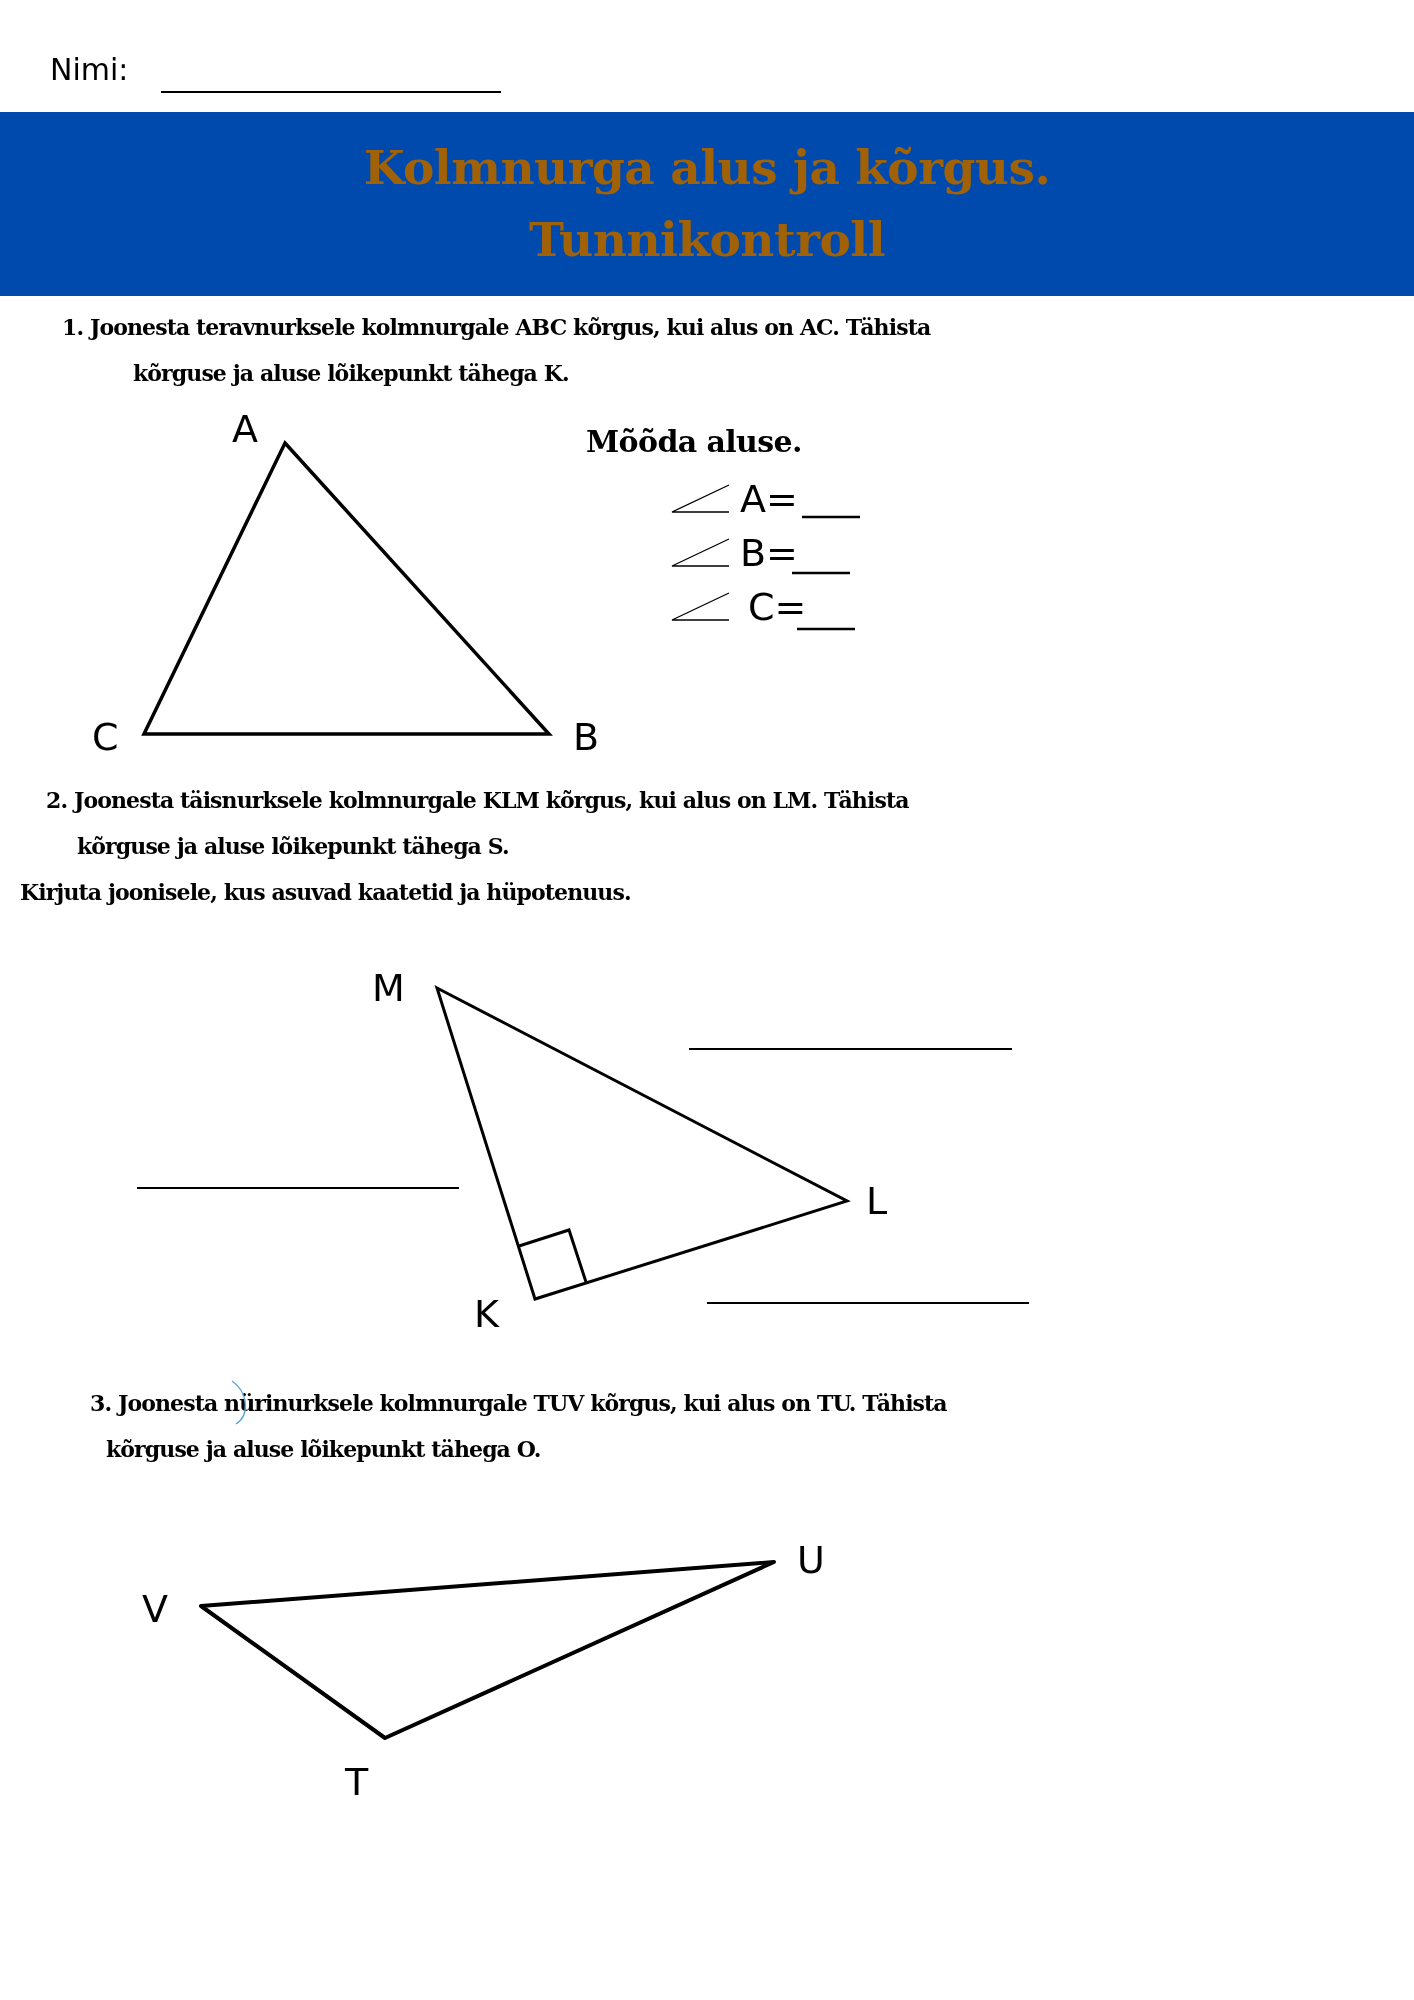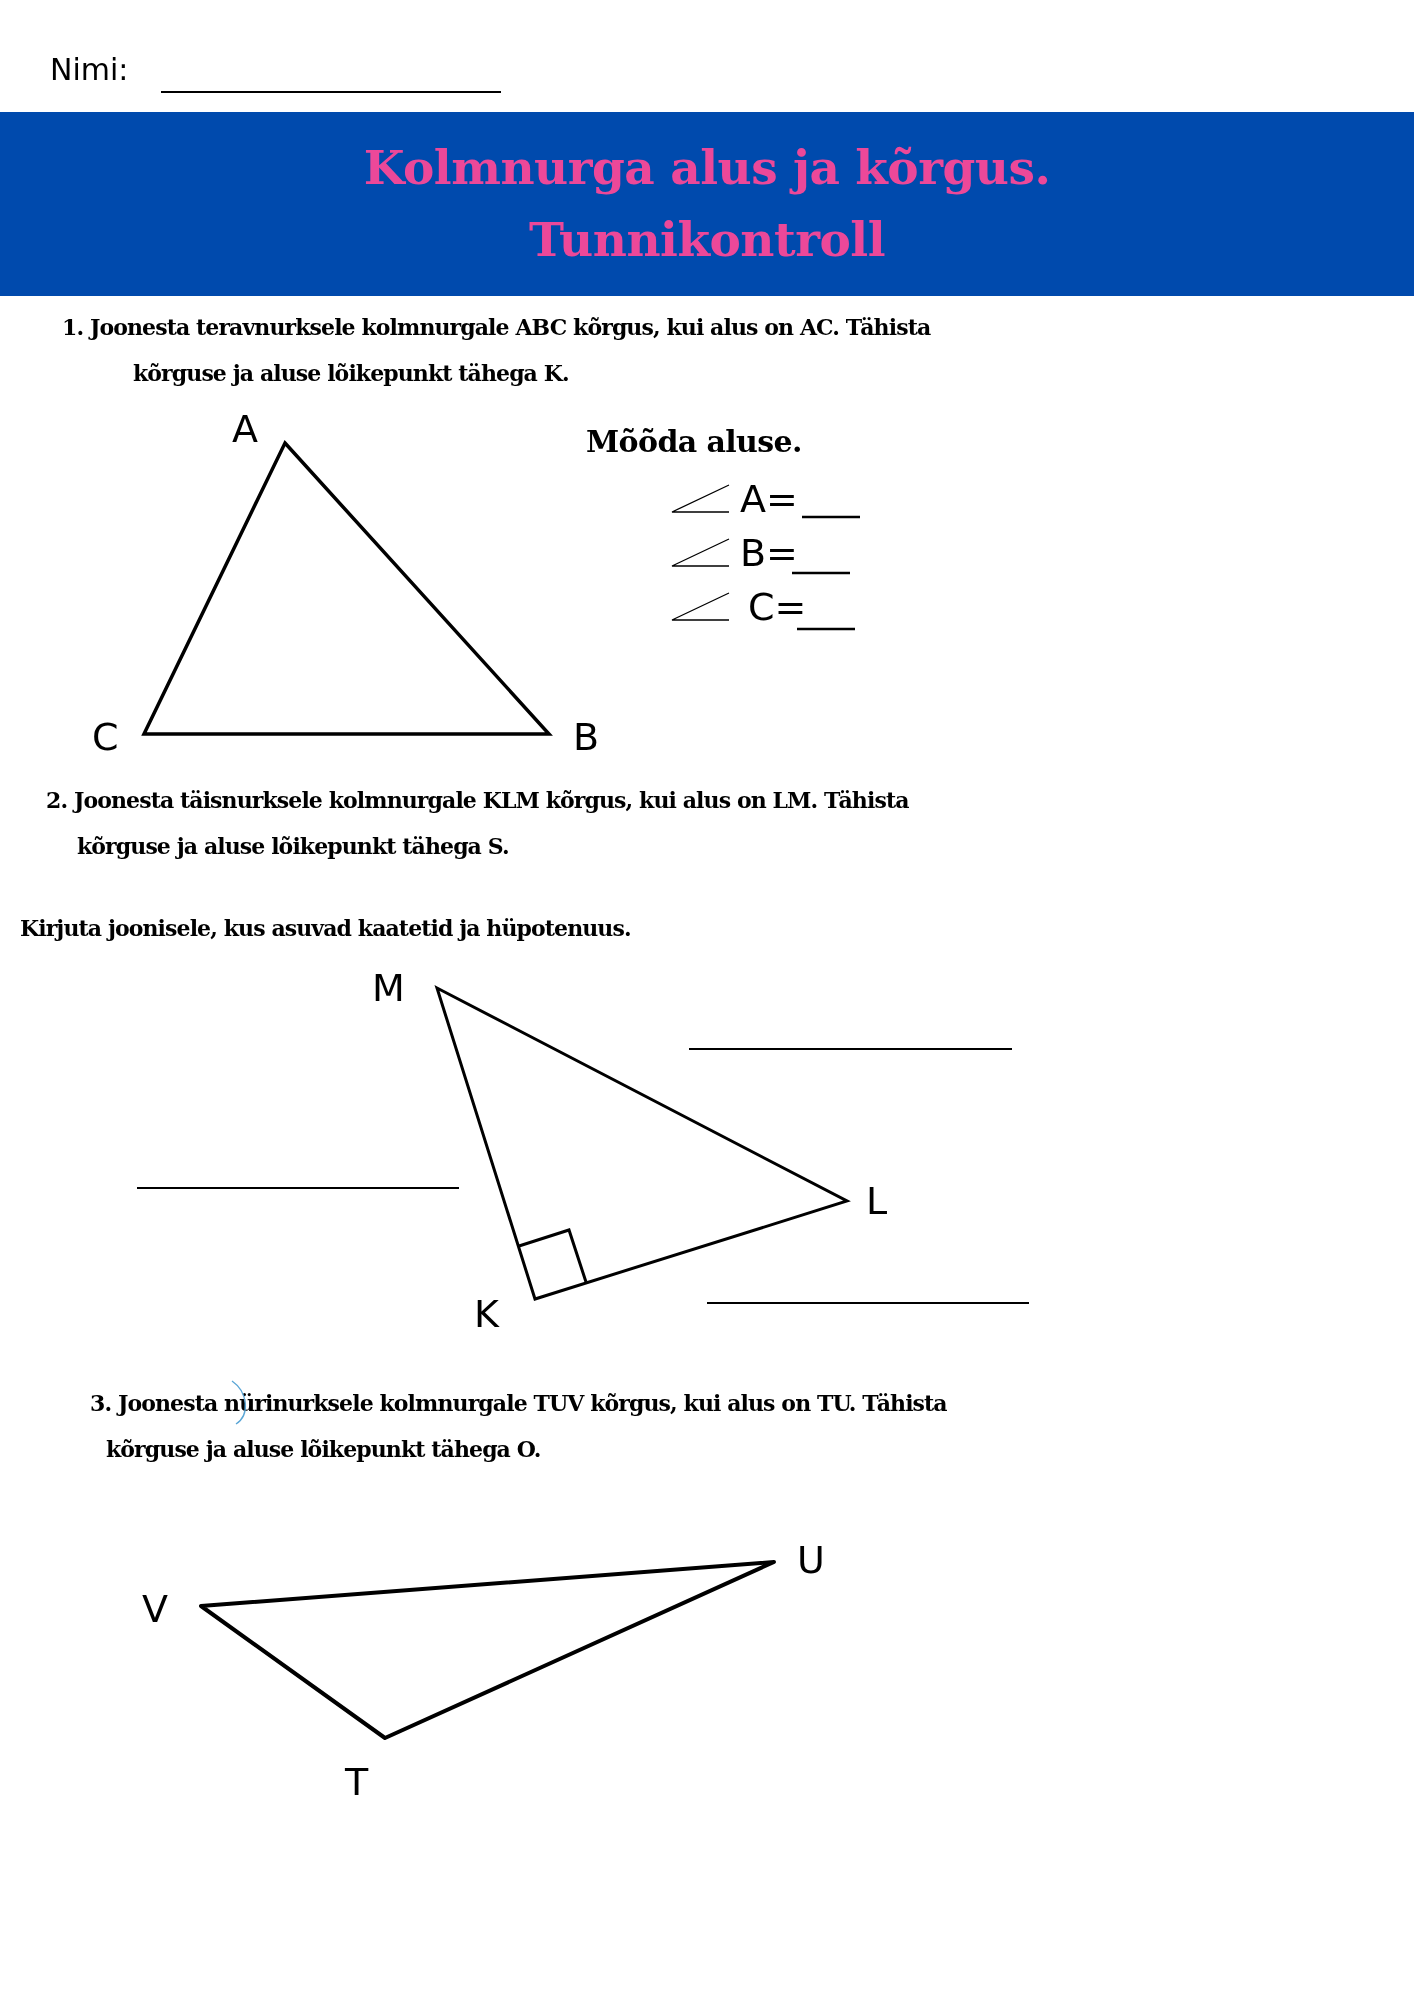--- a/index.html
+++ b/index.html
@@ -3,31 +3,31 @@
 <meta charset="utf-8">
 <style>
   html, body { margin:0; padding:0; background:#ffffff; }
   body { width:1414px; height:2000px; position:relative; overflow:hidden; font-family:"DejaVu Serif", serif; color:#000; }
   .abs { position:absolute; white-space:nowrap; }
   .sans { font-family:"DejaVu Sans", sans-serif; }
   .serif { font-family:"DejaVu Serif", serif; }
   #name-label { left:50px; top:52px; font-size:30px; font-weight:normal; }
   #name-line { left:161px; top:91px; width:340px; height:2px; background:#000; }
   #header-bar { left:0; top:112px; width:1414px; height:184px; background:#004aad; }
-  .title-line { left:0; width:1414px; text-align:center; color:#ec4899; font-weight:bold; font-size:47px; letter-spacing:-0.5px; }
+  .title-line { left:0; width:1414px; text-align:center; color:#a16207; font-weight:bold; font-size:47px; letter-spacing:-0.5px; }
   #title-1 { top:140px; }
   #title-2 { top:212px; }
   .q { font-size:22px; font-weight:bold; letter-spacing:-0.9px; }
   #q1-l1 { left:62px; top:314px; }
   #q1-l2 { left:85px; top:360px;margin-left:48px; }
   #measure-title { left:586px; top:424px; font-size:30px; font-weight:bold; letter-spacing:-0.6px; }
   .angle-text { font-size:38px; font-family:"DejaVu Sans", sans-serif; }
   #q2-l1 { left:46px; top:787px; }
   #q2-l2 { left:77px; top:833px; }
-  #q2-l3 { left:20px; top:915px; }
+  #q2-l3 { left:20px; top:879px; }
   #q3-l1 { left:90px; top:1390px; }
   #q3-l2 { left:106px; top:1436px; }
   .vlabel { font-family:"DejaVu Sans", sans-serif; font-size:38px; }
   svg#figures { position:absolute; left:0; top:0; }
 </style>
 </head>
 <body>
 
 <div id="name-label" class="abs sans">Nimi:</div>
 <div id="name-line" class="abs"></div>

